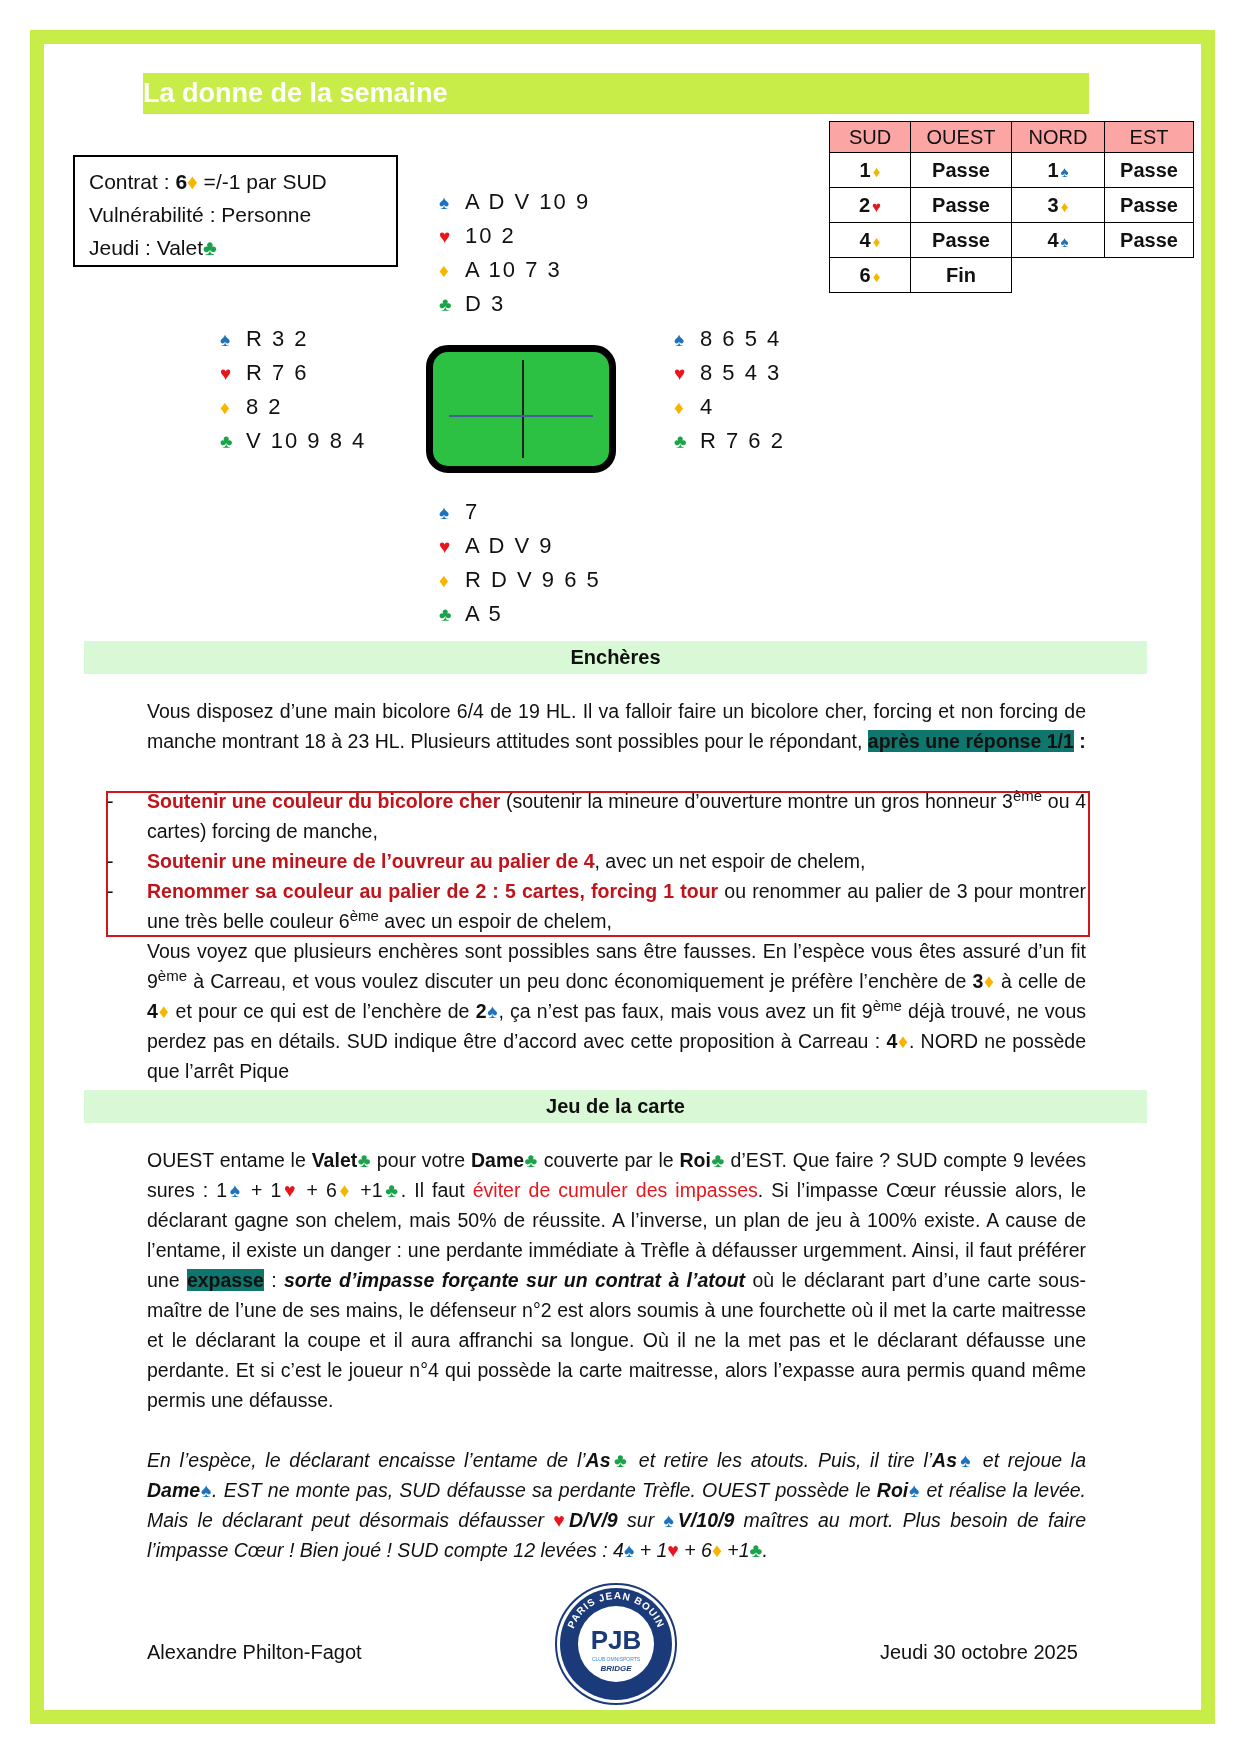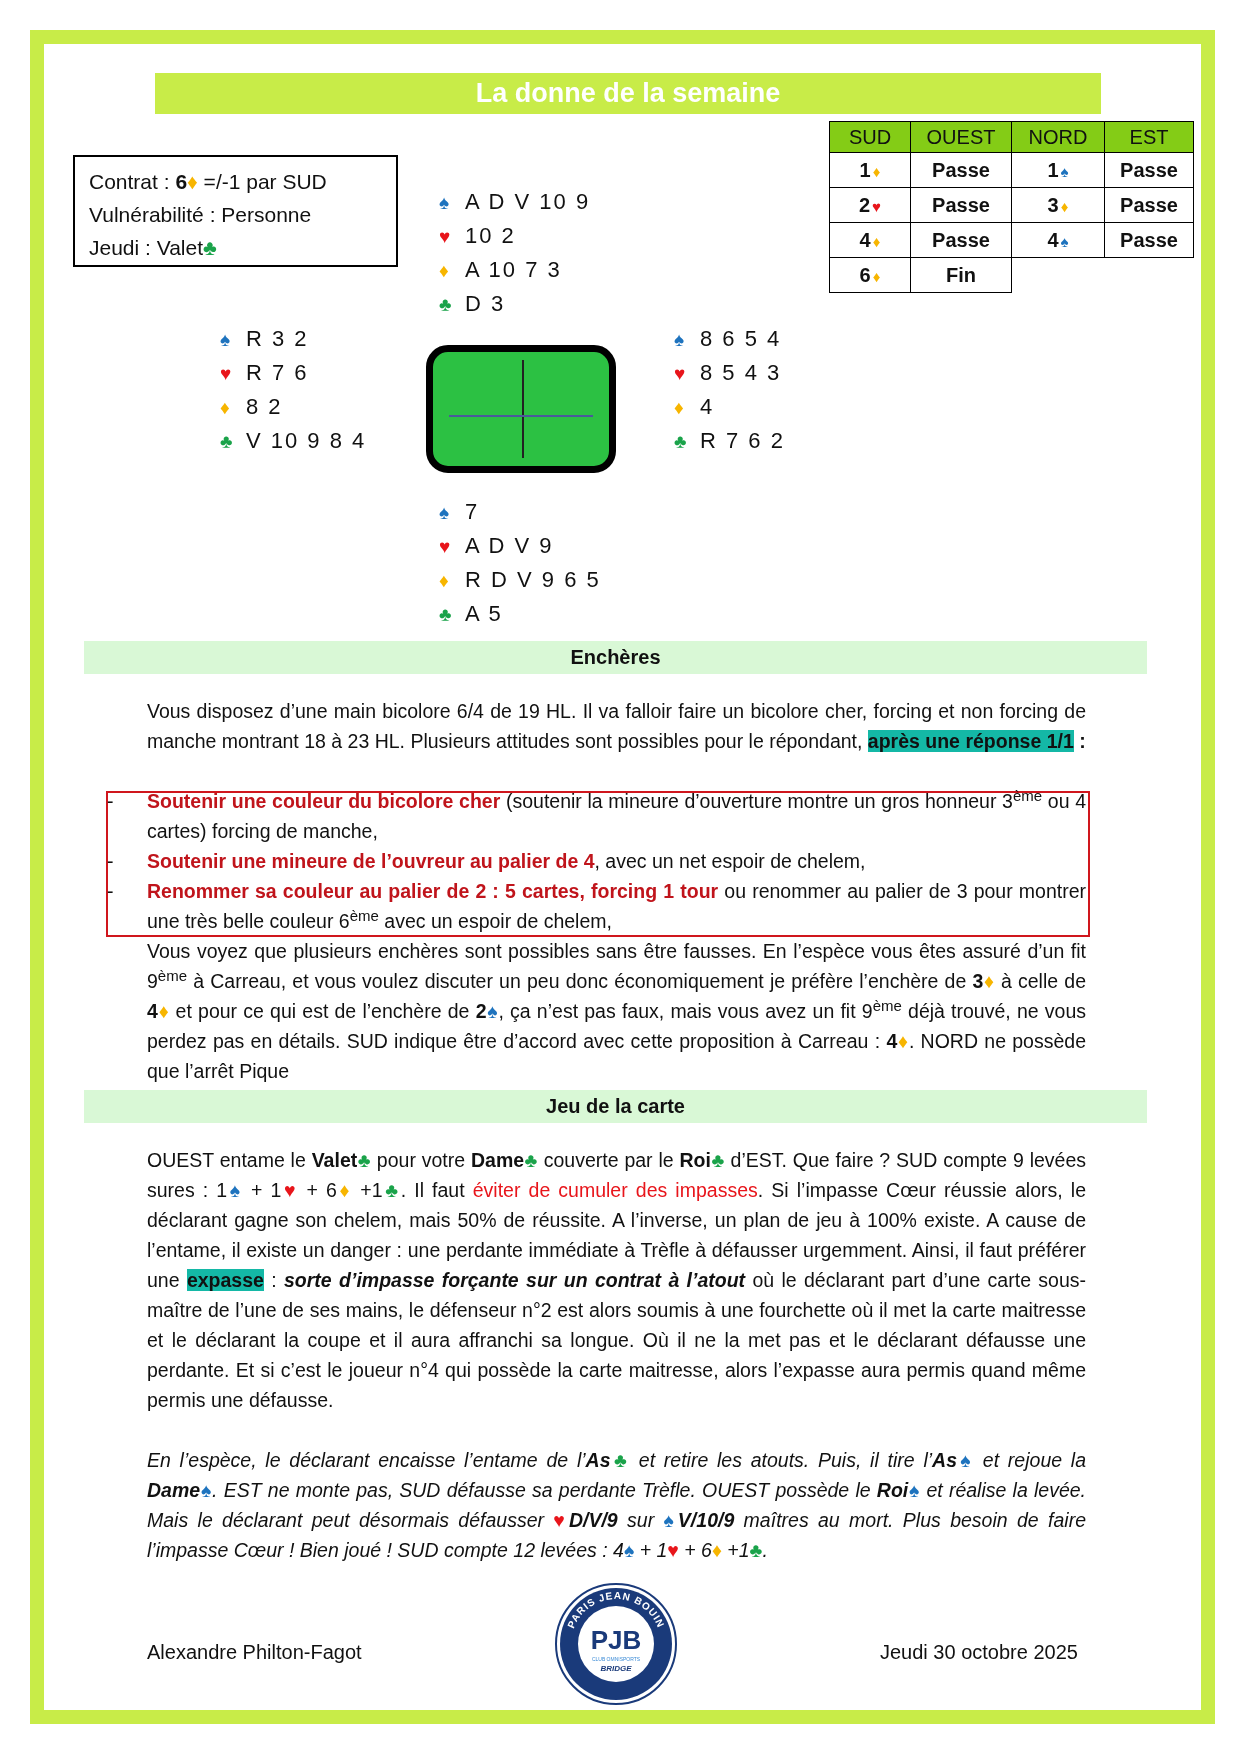--- a/index.html
+++ b/index.html
@@ -2,42 +2,42 @@
 <html><head>
   <meta charset="utf-8">
   <style>
     html, body { margin: 0; padding: 0; background: #ffffff; }
     body { width: 1240px; height: 1754px; position: relative; overflow: hidden;
            font-family: "Liberation Sans", sans-serif; color: #111; }
     .frame { position: absolute; left: 30px; top: 30px; width: 1157px; height: 1666px;
              border: 14px solid #c8ec48; }
     .title-bar { position: absolute; left: 143px; top: 73px; width: 946px; height: 41px;
                  background: #c8ec48; color: #fff; font-weight: bold; font-size: 27px;
-                 text-align: center; line-height: 41px; margin-left: 12px; }
+                 text-align: left; line-height: 41px; }
     .info-box { position: absolute; left: 73px; top: 155px; width: 325px; height: 112px;
                 border: 2px solid #000; font-size: 21px; padding: 8px 0 0 14px; box-sizing: border-box; }
     .info-box div { height: 33px; line-height: 33px; }
     .b { font-weight: bold; }
     .sp { color: #1e73be; } .he { color: #e8151b; } .di { color: #f7b500; } .cl { color: #1aa34a; }
     .hand { position: absolute; font-size: 22px; letter-spacing: 2px; }
     .hand div { height: 34px; line-height: 34px; white-space: nowrap; }
     .hand .suit { display: inline-block; width: 26px; letter-spacing: 0; font-size: 19px; }
     .table-box { position: absolute; left: 426px; top: 345px; width: 190px; height: 128px;
                  background: #2cc143; border: 7px solid #000; border-radius: 22px; box-sizing: border-box; }
     .table-box .v { position: absolute; left: 89px; top: 8px; width: 2px; height: 98px; background: #222; }
     .table-box .h { position: absolute; left: 16px; top: 63px; width: 144px; height: 2px; background: #4a5a9a; }
     table.bids { position: absolute; left: 829px; top: 121px; border-collapse: collapse; font-size: 20px; }
-    table.bids th { background: #84cc16; color: #111; font-weight: normal; height: 30px; border: 1.5px solid #000; padding: 0; }
+    table.bids th { background: #fca5a5; color: #111; font-weight: normal; height: 30px; border: 1.5px solid #000; padding: 0; }
     table.bids td { height: 34px; border: 1.5px solid #000; text-align: center; font-weight: bold; padding: 0; }
     table.bids td.empty { border: none; }
     .section-bar { position: absolute; left: 84px; width: 1063px; height: 33px; background: #d9f8d6;
                    text-align: center; font-weight: bold; font-size: 20px; line-height: 33px; }
     .text { position: absolute; left: 147px; width: 939px; font-size: 19.5px; line-height: 30px; text-align: justify; }
     .text p { margin: 0; }
-    .hl { background: #14b8a6; font-weight: bold; }
+    .hl { background: #0f766e; font-weight: bold; }
     .red { color: #c0141b; font-weight: bold; }
     .red2 { color: #e8151b; font-weight: normal; }
     sup { font-size: 15px; line-height: 0; }
     .redbox { position: absolute; left: 106px; top: 791px; width: 984px; height: 146px;
               border: 2.5px solid #d0161d; box-sizing: border-box; }
     .bullet-row { position: relative; }
     .dash { position: absolute; left: -40px; }
     .footer { position: absolute; top: 1641px; font-size: 20px; }
     .logo { position: absolute; left: 555px; top: 1583px; width: 122px; height: 122px; }
   </style>

